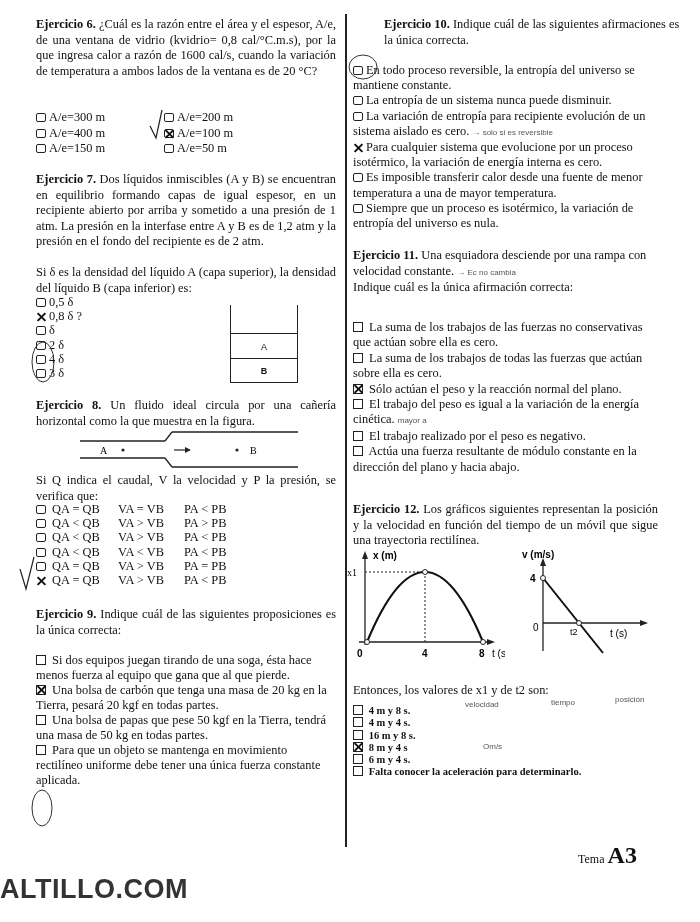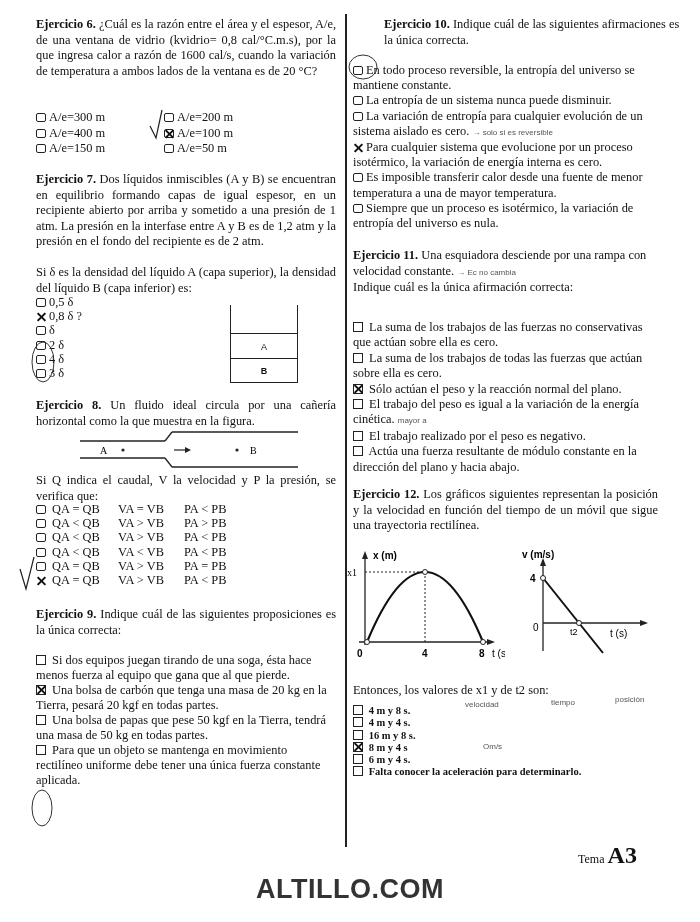--- a/index.html
+++ b/index.html
@@ -13,21 +13,21 @@
   .para { text-align: justify; }
   .abs { position: absolute; }
   .box { display: inline-block; width: 10px; height: 9px; border: 1.3px solid #222; border-radius: 2px; vertical-align: -1px; margin-right: 3px; position: relative; }
   .box.sq { border-radius: 0; width: 10px; height: 10px; }
   .box.x::before, .box.x::after { content: ""; position: absolute; left: -1px; top: 3px; width: 11px; height: 2px; background: #111; }
   .box.x::before { transform: rotate(45deg); }
   .box.x::after { transform: rotate(-45deg); }
   .opt { white-space: nowrap; }
   .ctr { text-align: center; }
   .hand { color: #555; font-family: "Liberation Sans", sans-serif; font-size: 8px; }
-  .footer { position: absolute; left: 0; width: 700px; top: 882px; text-align: center; font-family: "Liberation Sans", sans-serif; font-weight: bold; font-size: 27px; color: #333; letter-spacing: 0.5px; }
+  .footer { position: absolute; left: 0; width: 700px; top: 882px; text-align: left; font-family: "Liberation Sans", sans-serif; font-weight: bold; font-size: 27px; color: #333; letter-spacing: 0.5px; }
   .tema { position: absolute; left: 578px; top: 848px; }
   .tema .t1 { font-size: 12px; }
   .tema .t2 { font-size: 24px; font-weight: bold; }
   .qrow { white-space: nowrap; }
   .qrow span.c { display: inline-block; }
 </style>
 </head>
 <body>
 
 <div class="divider"></div>
@@ -127,21 +127,21 @@
 
 <div id="right" class="col">
 
   <div class="abs" style="top:17px;width:305px;margin-left:31px;">
     <span class="ex-title">Ejercicio 10.</span>
     <span>Indique cuál de las siguientes afirmaciones es la única correcta.</span>
   </div>
   <div class="abs" style="top:63px;width:305px;line-height:15.2px;">
     <div><span class="box"></span><span>En todo proceso reversible, la entropía del universo se mantiene constante.</span></div>
     <div><span class="box"></span><span>La entropía de un sistema nunca puede disminuir.</span></div>
-    <div><span class="box"></span><span>La variación de entropía para cualquier evolución de un sistema aislado es cero.</span> <span class="hand">→ solo si es reversible</span></div>
+    <div><span class="box"></span><span>La variación de entropía para recipiente evolución de un sistema aislado es cero.</span> <span class="hand">→ solo si es reversible</span></div>
     <div><span class="box x" style="border-color:transparent"></span><span>Para cualquier sistema que evolucione por un proceso isotérmico, la variación de energía interna es cero.</span></div>
     <div><span class="box"></span><span>Es imposible transferir calor desde una fuente de menor temperatura a una de mayor temperatura.</span></div>
     <div><span class="box"></span><span>Siempre que un proceso es isotérmico, la variación de entropía del universo es nula.</span></div>
   </div>
   <svg class="abs" style="top:52px;left:-6px;" width="34" height="30">
       <ellipse cx="16" cy="15" rx="14" ry="12" stroke="#333" stroke-width="1" fill="none"></ellipse>
     </svg>
 
   <div class="abs" style="top:248px;width:305px;">
     <span class="ex-title">Ejercicio 11.</span>
@@ -151,21 +151,21 @@
   </div>
   <div class="abs" style="top:320px;width:305px;line-height:15.4px;">
     <div><span class="box sq"></span> <span>La suma de los trabajos de las fuerzas no conservativas que actúan sobre ella es cero.</span></div>
     <div><span class="box sq"></span> <span>La suma de los trabajos de todas las fuerzas que actúan sobre ella es cero.</span></div>
     <div><span class="box sq x"></span> <span>Sólo actúan el peso y la reacción normal del plano.</span></div>
     <div><span class="box sq"></span> <span>El trabajo del peso es igual a la variación de la energía cinética.</span> <span class="hand">mayor a</span></div>
     <div><span class="box sq"></span> <span>El trabajo realizado por el peso es negativo.</span></div>
     <div><span class="box sq"></span> <span>Actúa una fuerza resultante de módulo constante en la dirección del plano y hacia abajo.</span></div>
   </div>
 
-  <div class="abs para" style="top:487px;width:305px;font-family:Liberation Serif, serif;">
+  <div class="abs para" style="top:502px;width:305px;font-family:Liberation Serif, serif;">
     <span class="ex-title">Ejercicio 12.</span>
     <span>Los gráficos siguientes representan la posición y la velocidad en función del tiempo de un móvil que sigue una trayectoria rectilínea.</span>
   </div>
 
   <svg class="abs" style="top:545px;left:-8px;" width="160" height="115">
     <line x1="20" y1="10" x2="20" y2="100" stroke="#222" stroke-width="1.3"></line>
     <path d="M17 14 L20 6 L23 14 Z" fill="#222"></path>
     <line x1="14" y1="97" x2="148" y2="97" stroke="#222" stroke-width="1.3"></line>
     <path d="M142 94 L150 97 L142 100 Z" fill="#222"></path>
     <path d="M22 97 Q 80 -43 138 97" stroke="#111" stroke-width="2.2" fill="none"></path>

